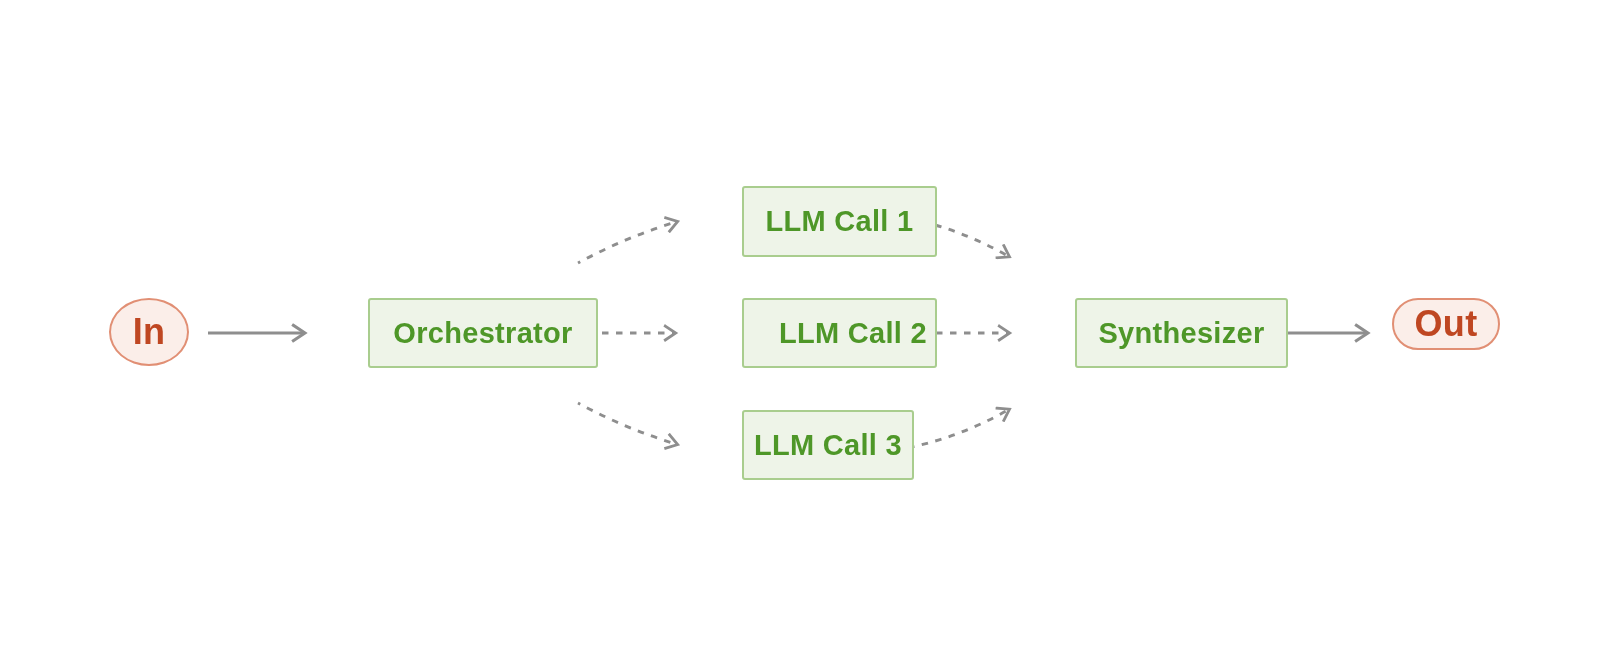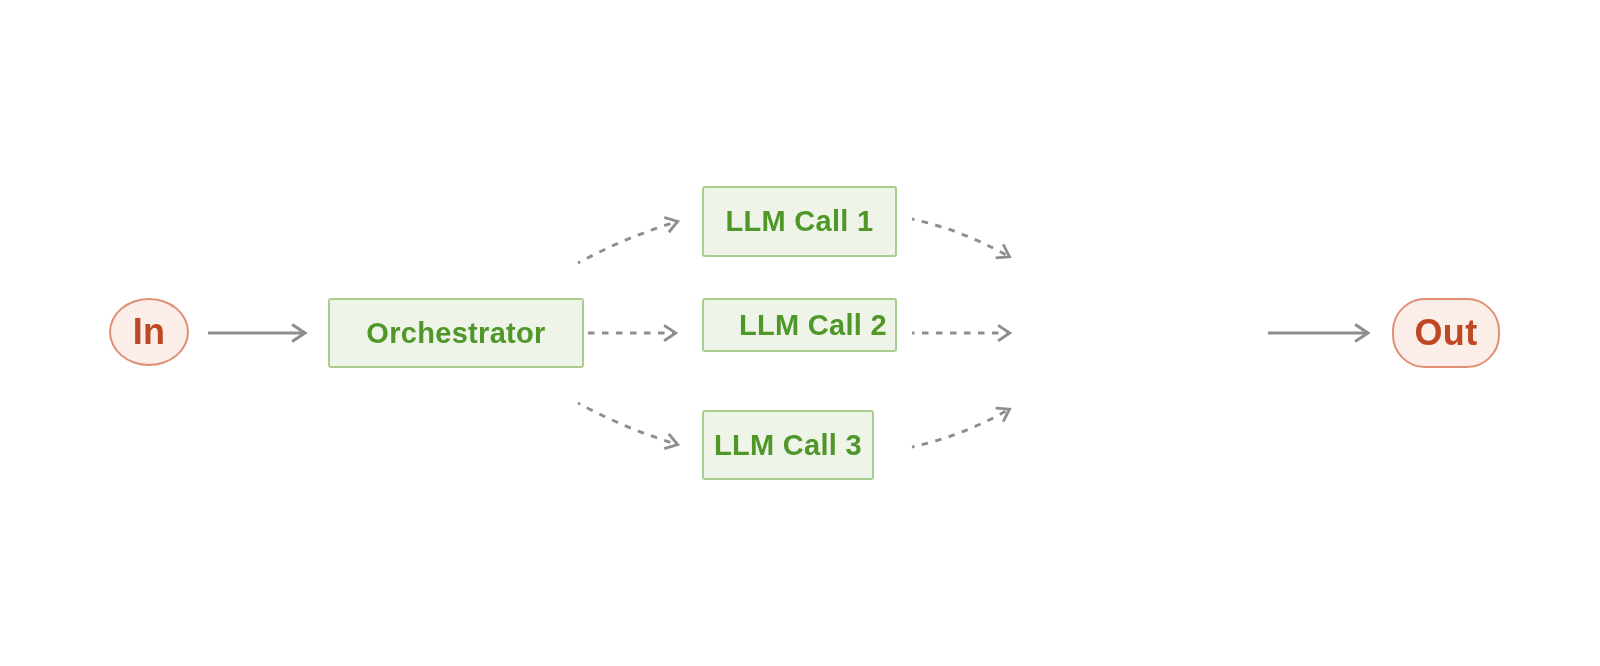--- a/index.html
+++ b/index.html
@@ -52,34 +52,35 @@
     letter-spacing: 0.3px;
     box-sizing: border-box;
     user-select: none;
   }
   .node.box {
     background: var(--node-green-fill);
     border: 2px solid var(--node-green-border);
     color: var(--node-green-text);
     border-radius: 3px;
     font-size: 29px;
+    margin-left: 40px;
   }
   .node.terminal {
     background: var(--terminal-fill);
     border: 2px solid var(--terminal-border);
     color: var(--terminal-text);
     font-size: 36px;
   }
   #node-in        { left: 109px;  top: 298px; width: 80px;  height: 68px; border-radius: 50%; }
-  #node-orch      { left: 328px;  top: 298px; width: 256px; height: 70px; text-align: right; }
+  #node-orch      { left: 328px;  top: 298px; width: 230px; height: 70px; text-align: right; }
   #node-llm1      { left: 702px;  top: 186px; width: 195px; height: 71px; }
-  #node-llm2      { left: 702px;  top: 298px; width: 195px; height: 54px; padding-left: 27px; }
+  #node-llm2      { left: 702px;  top: 298px; width: 195px; height: 70px; padding-left: 27px; }
   #node-llm3      { left: 702px;  top: 410px; width: 172px; height: 70px; }
   #node-synth     { left: 1035px; top: 298px; width: 213px; height: 70px; }
-  #node-out       { left: 1392px; top: 298px; width: 108px; height: 70px; border-radius: 33px; }
+  #node-out       { left: 1392px; top: 298px; width: 108px; height: 52px; border-radius: 33px; }
 </style>
 </head>
 <body>
 
 <div class="canvas">
 
   <svg class="edges-layer" width="1600" height="666" viewBox="0 0 1600 666" xmlns="http://www.w3.org/2000/svg">
     <defs>
       <marker id="arrowhead" viewBox="0 0 10 10" refX="7" refY="5" markerWidth="6" markerHeight="6" orient="auto" markerUnits="strokeWidth">
         <path class="arrowhead-path" d="M2,1 L8,5 L2,9"></path>
@@ -99,16 +100,17 @@
   <div class="node terminal" id="node-in">In</div>
 
   <div class="node box" id="node-orch">Orchestrator</div>
 
   <div class="node box" id="node-llm1">LLM Call 1</div>
 
   <div class="node box" id="node-llm2">LLM Call 2</div>
 
   <div class="node box" id="node-llm3">LLM Call 3</div>
 
+  <div class="node box" id="node-synth">Synthesizer</div>
 
   <div class="node terminal" id="node-out">Out</div>
 
 </div>
 
 </body></html>

